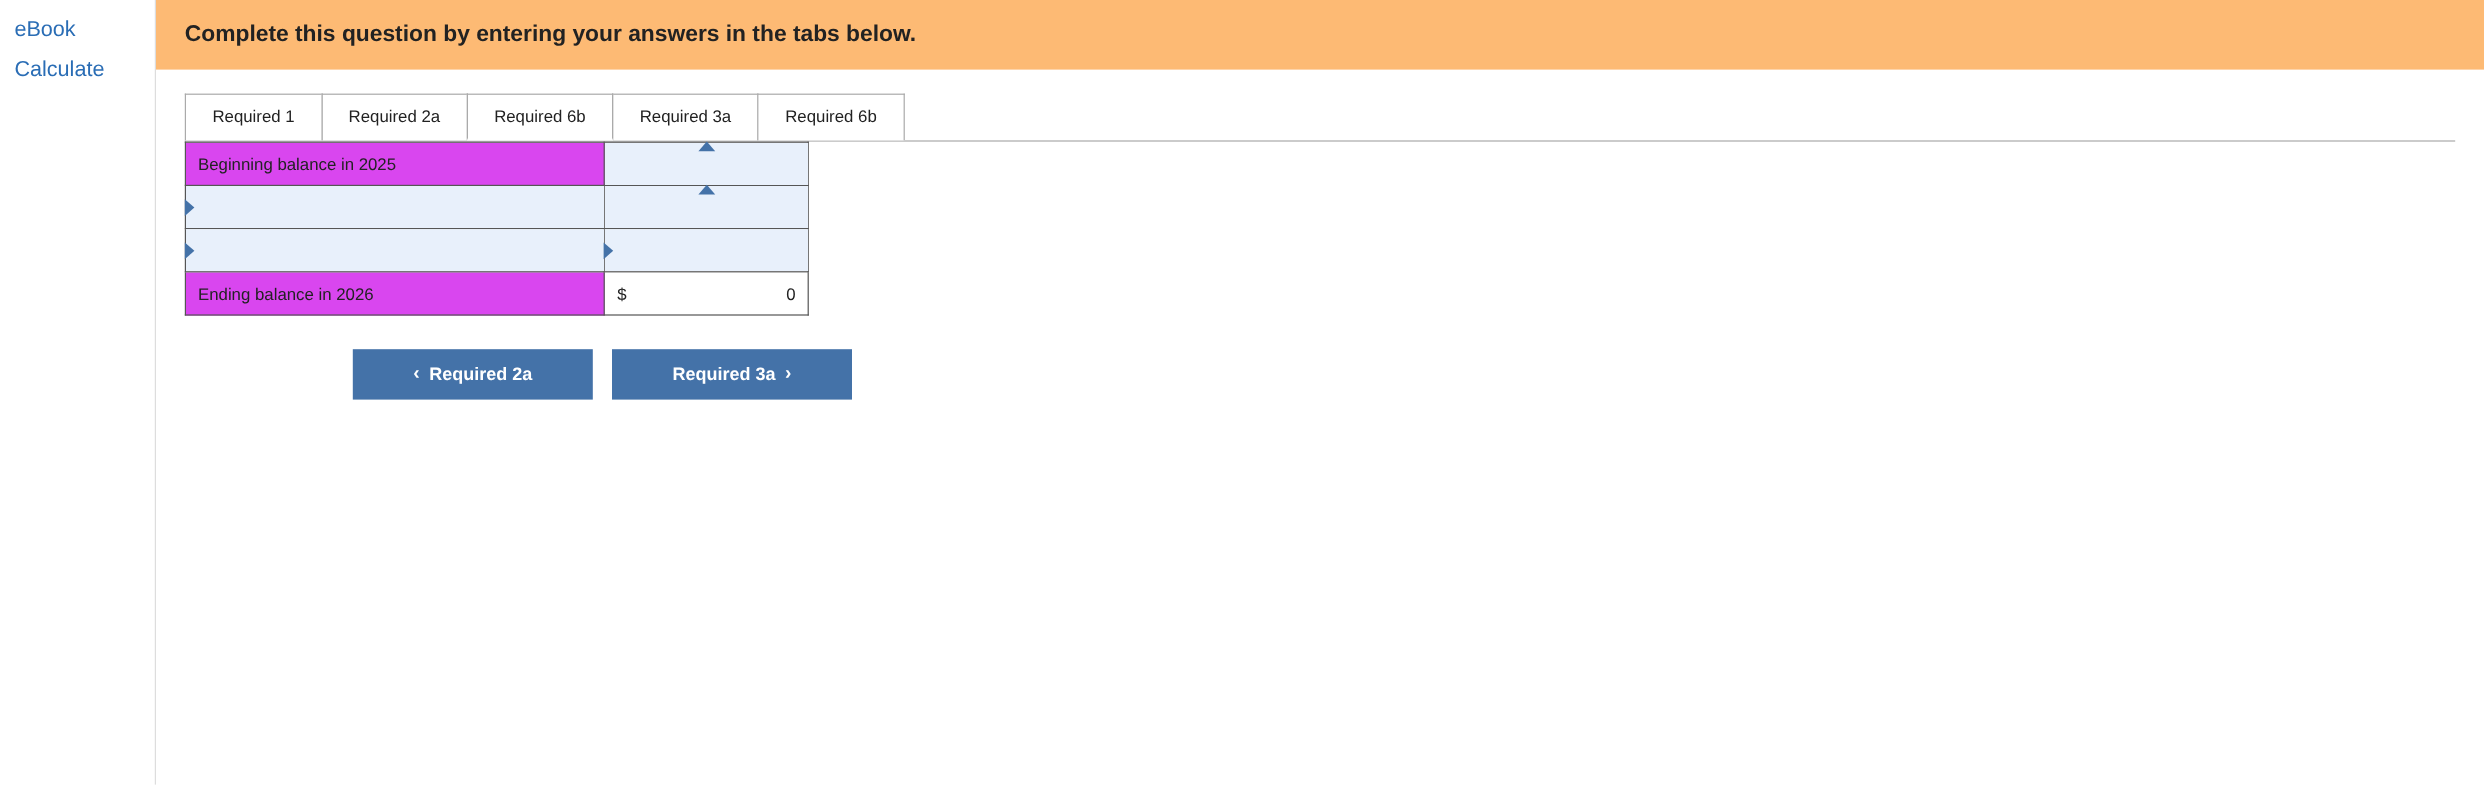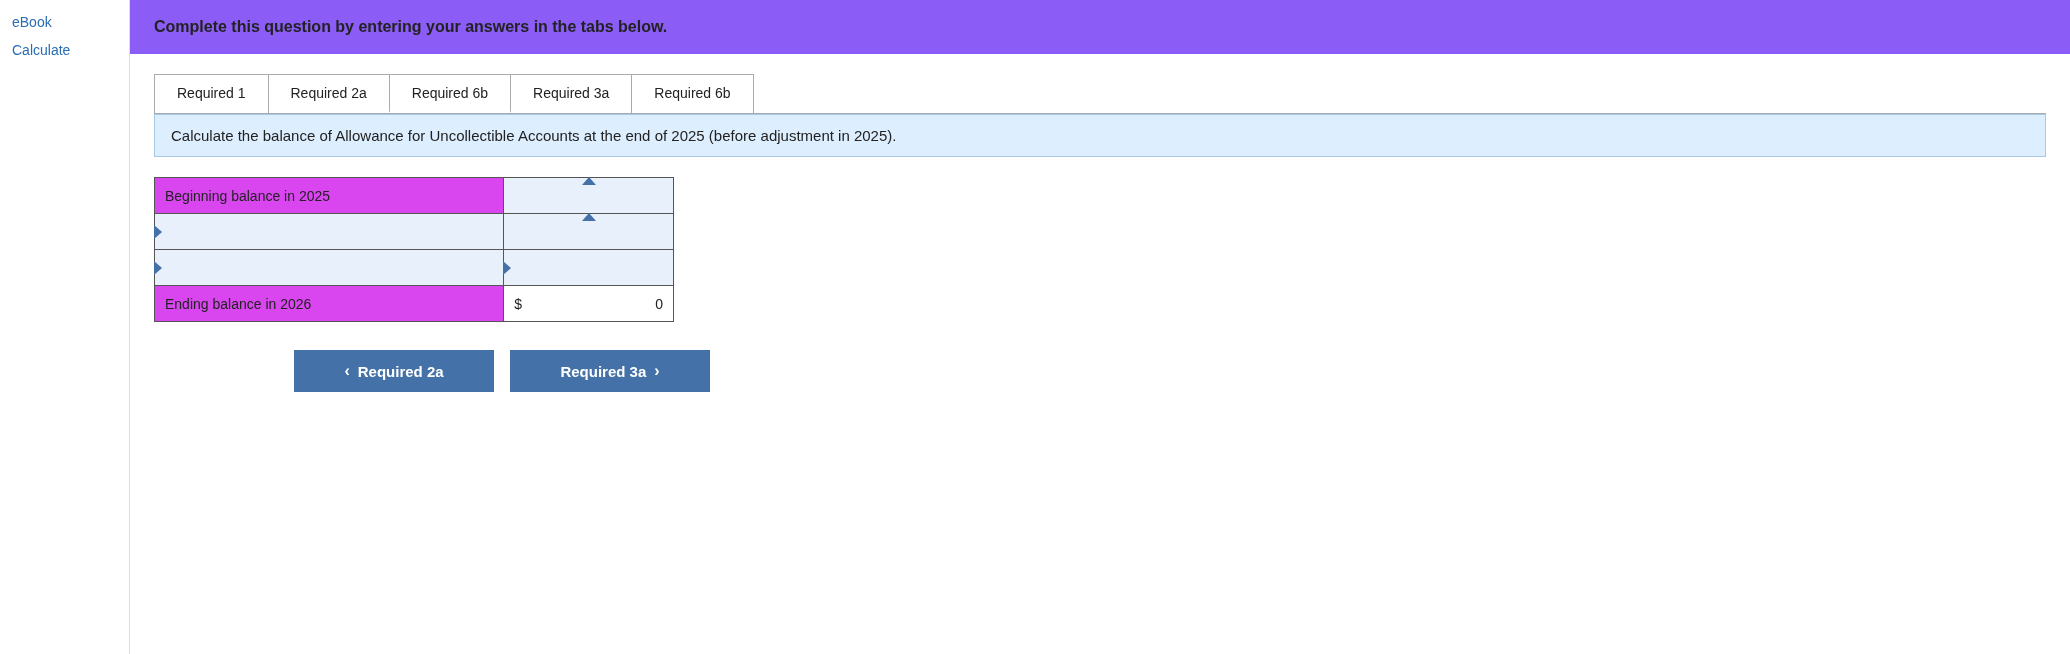--- a/index.html
+++ b/index.html
@@ -17,39 +17,39 @@
       width: 130px;
       min-width: 130px;
       padding: 12px 8px;
       border-right: 1px solid #ddd;
       display: flex;
       flex-direction: column;
       gap: 8px;
     }
     .sidebar-link {
       color: #2a6db5;
-      font-size: 14px;
+      font-size: 18px;
       cursor: pointer;
       padding: 2px 4px;
       text-decoration: none;
     }
 
     
     .main {
       flex: 1;
       display: flex;
       flex-direction: column;
     }
 
     
     .banner {
-      background: #8b5cf6;
+      background: #fdba74;
       padding: 18px 24px;
       font-weight: bold;
-      font-size: 16px;
+      font-size: 19px;
     }
 
     
     .content {
       padding: 20px 24px;
       flex: 1;
     }
 
     
     .tabs {
@@ -220,23 +220,20 @@
         </div>
         <div class="tab">
           <span>Required 3a</span>
         </div>
         <div class="tab">
           <span>Required 6b</span>
         </div>
       </div>
     </div>
 
-    <div class="info-box">
-      <span>Calculate the balance of Allowance for Uncollectible Accounts at the end of 2025 (before adjustment in 2025).</span>
-    </div>
 
     <table class="calc-table">
       <tbody>
 
         <tr>
           <td class="label-cell">
             <span>Beginning balance in 2025</span>
           </td>
           <td class="input-cell active-cell">
             <div class="input-cell-wrapper">

